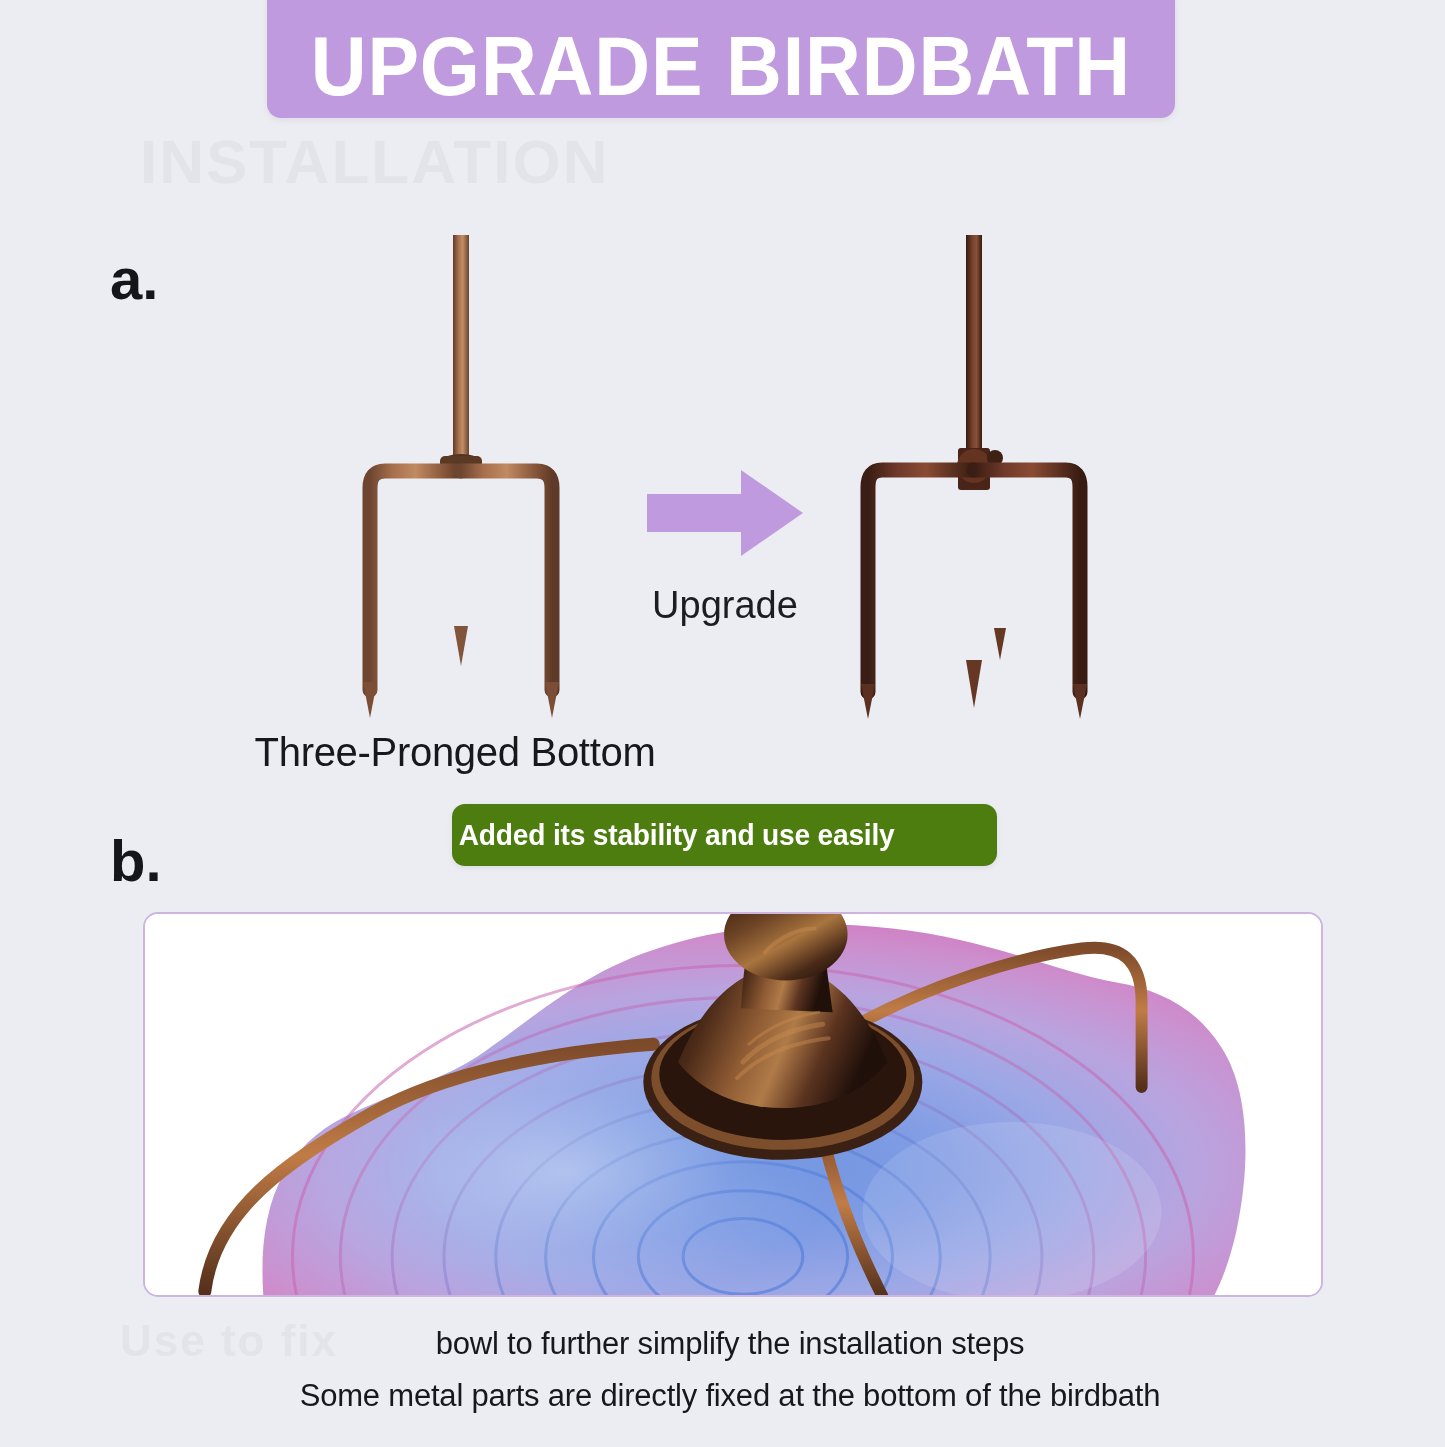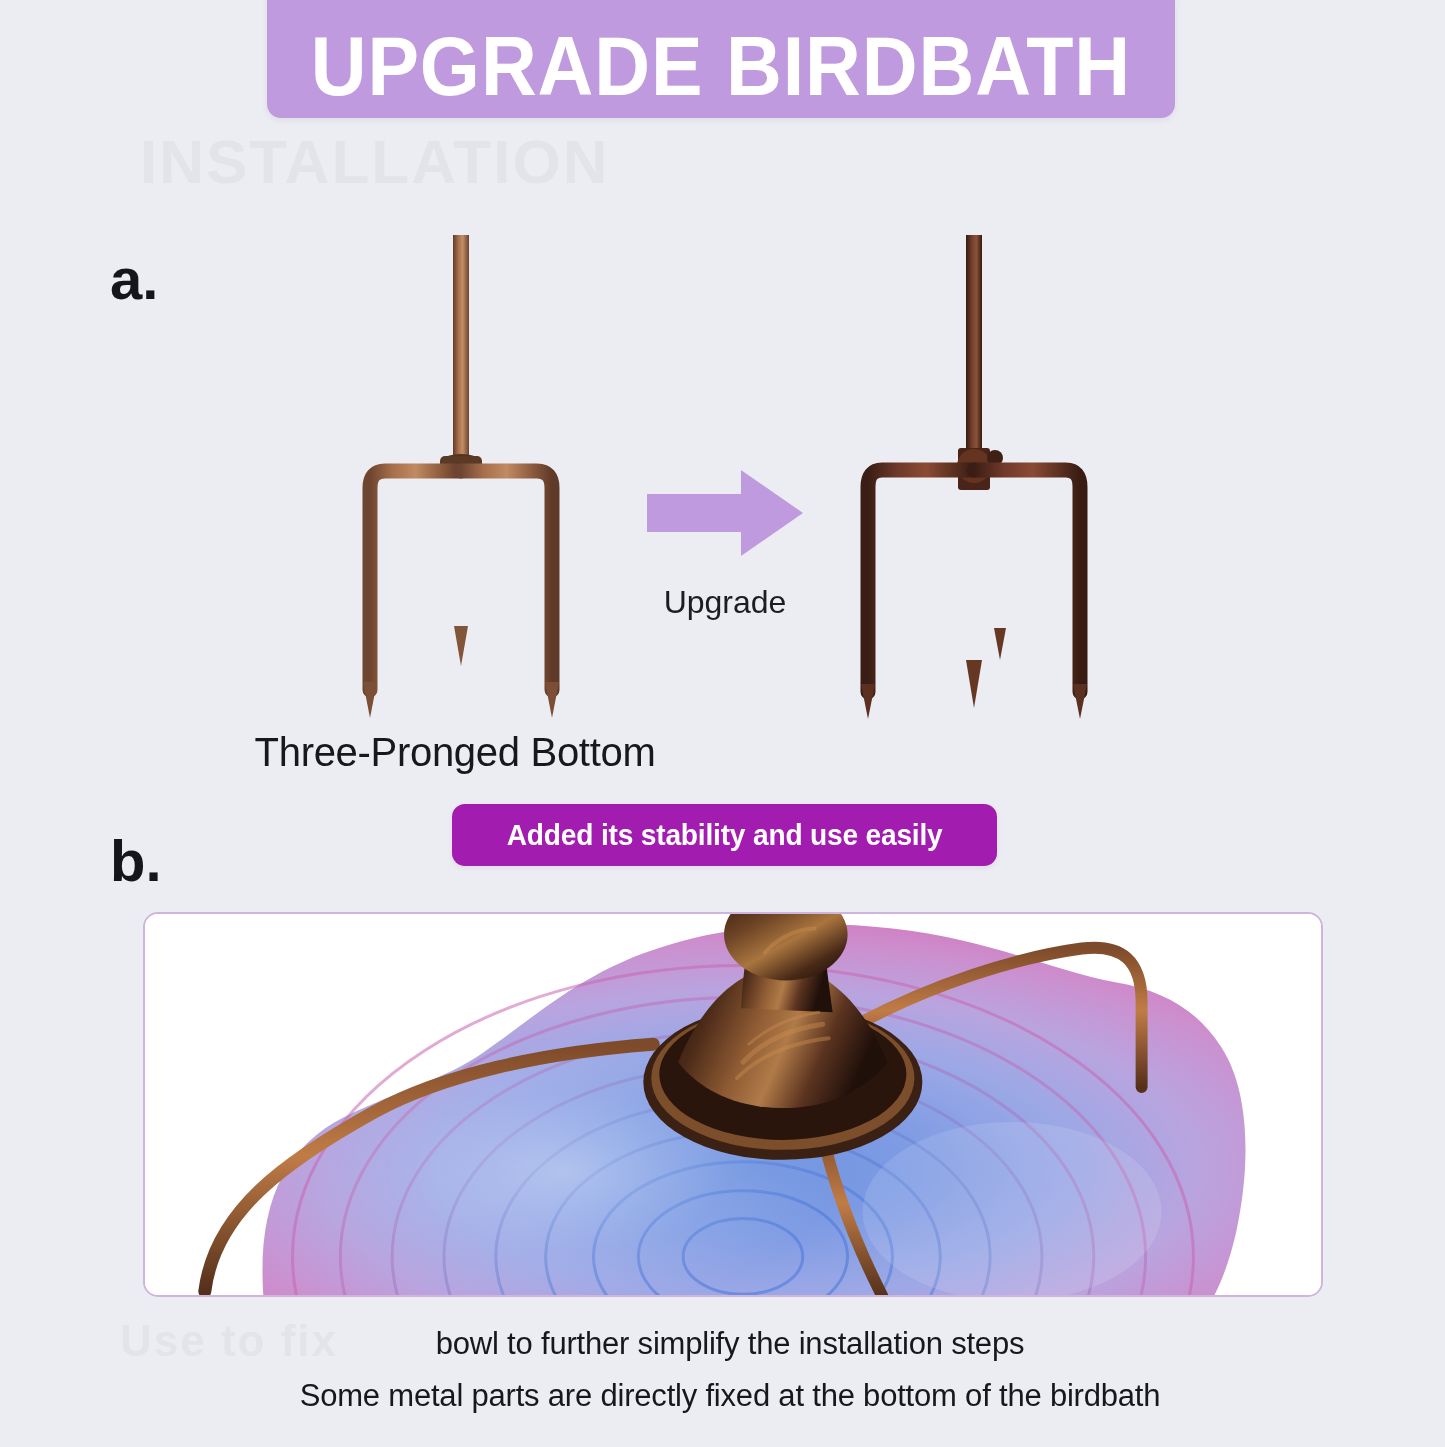--- a/index.html
+++ b/index.html
@@ -92,21 +92,21 @@
   #upgrade-group {
     position: absolute;
     left: 640px;
     top: 468px;
     width: 170px;
     text-align: center;
   }
   #upgrade-arrow { display: block; width: 160px; height: 90px; margin: 0 auto; }
   #upgrade-label {
     margin-top: 26px;
-    font-size: 32px;
+    font-size: 38px;
     color: #1c1d21;
     font-family: "Liberation Sans", sans-serif;
   }
 
   
   .stake-caption {
     position: absolute;
     top: 730px;
     width: 460px;
     text-align: center;
@@ -117,25 +117,25 @@
   #caption-three { left: 225px; }
   #caption-four  { left: 783px; }
 
   
   #stability-badge {
     position: absolute;
     left: 452px;
     top: 804px;
     width: 545px;
     height: 62px;
-    background: #a21caf;
+    background: #4d7c0f;
     border-radius: 13px;
     display: flex;
     align-items: center;
-    justify-content: center;
+    justify-content: flex-start;
     box-shadow: 0 2px 5px rgba(120,90,150,0.12);
   }
   #stability-text {
     color: #ffffff;
     font-size: 29px;
     font-weight: 700;
     letter-spacing: -0.2px;
     transform: scaleX(0.97);
   }
 

